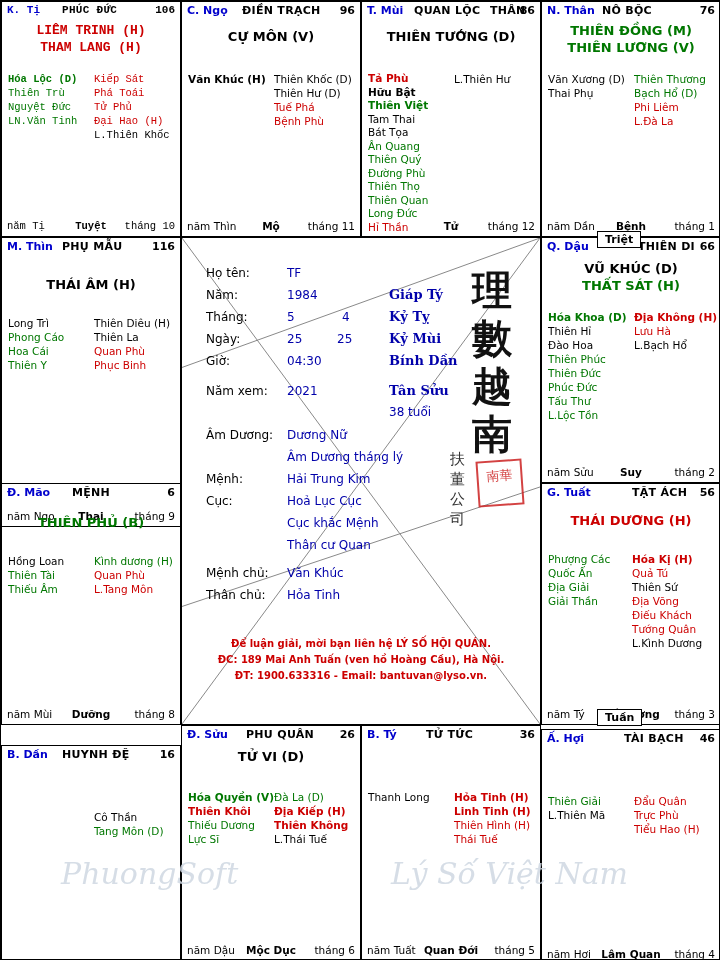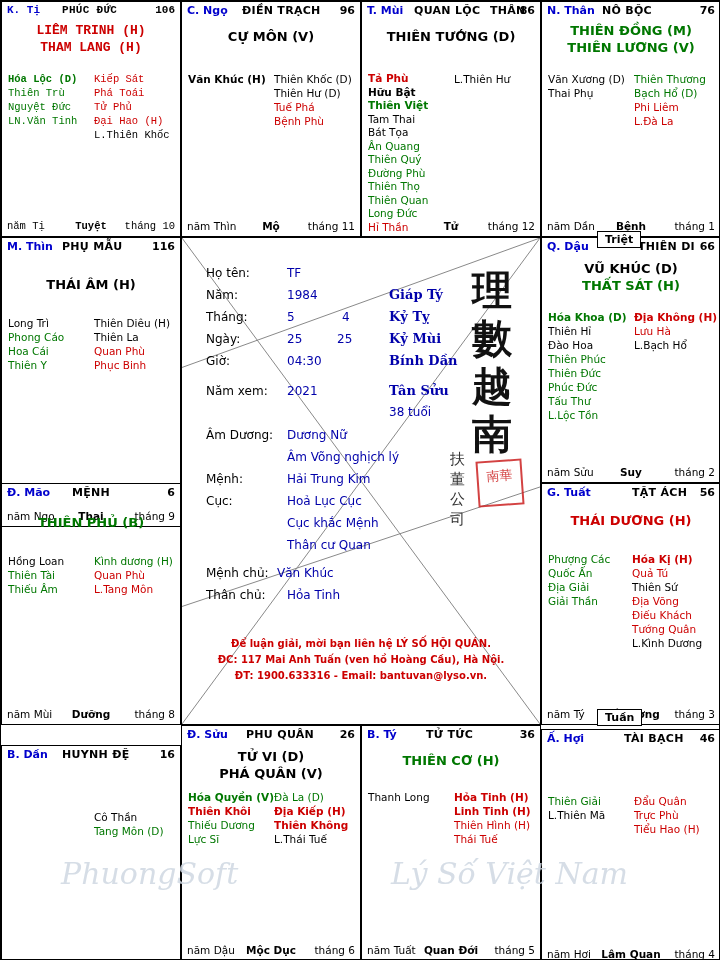--- a/index.html
+++ b/index.html
@@ -419,21 +419,20 @@
   </div>
 
   <div class="cell" style="left:180px;top:724px;width:180px;height:236px;">
     <div class="chead">
       <span class="cung">Đ. Sửu</span>
       <span class="name" style="left:64px;">PHU QUÂN</span>
       <span class="num">26</span>
     </div>
     <div class="mainstars" style="top:22px;">
       <div class="s-black">TỬ VI (D)</div>
-      <div class="s-black">PHÁ QUÂN (V)</div>
     </div>
     <div class="cols" style="top:64px;height:140px;">
       <div class="col" style="left:6px;">
         <div class="g bold">Hóa Quyền (V)</div>
         <div class="r bold">Thiên Khôi</div>
         <div class="g">Thiếu Dương</div>
         <div class="g">Lực Sĩ</div>
       </div>
       <div class="col" style="left:92px;">
         <div class="g">Đà La (D)</div>
@@ -447,23 +446,20 @@
       <span class="mid">Mộc Dục</span>
       <span class="thang">tháng 6</span>
     </div>
   </div>
 
   <div class="cell" style="left:360px;top:724px;width:180px;height:236px;">
     <div class="chead">
       <span class="cung">B. Tý</span>
       <span class="name" style="left:64px;">TỬ TỨC</span>
       <span class="num">36</span>
-    </div>
-    <div class="mainstars" style="top:26px;">
-      <div class="s-green">THIÊN CƠ (H)</div>
     </div>
     <div class="cols" style="top:64px;height:140px;">
       <div class="col" style="left:6px;">
         <div class="k">Thanh Long</div>
       </div>
       <div class="col" style="left:92px;">
         <div class="r bold">Hỏa Tinh (H)</div>
         <div class="r bold">Linh Tinh (H)</div>
         <div class="r">Thiên Hình (H)</div>
         <div class="r">Thái Tuế</div>
@@ -529,49 +525,49 @@
     <div class="info" style="left:105px;top:116px;">04:30</div>
     <div class="cal" style="left:207px;top:115px;">Bính Dần</div>
 
     <div class="lbl" style="left:24px;top:146px;">Năm xem:</div>
     <div class="info" style="left:105px;top:146px;">2021</div>
     <div class="cal" style="left:207px;top:145px;">Tân Sửu</div>
     <div class="info" style="left:207px;top:167px;">38 tuổi</div>
 
     <div class="lbl" style="left:24px;top:190px;">Âm Dương:</div>
     <div class="info" style="left:105px;top:190px;">Dương Nữ</div>
-    <div class="info" style="left:105px;top:212px;">Âm Võng nghịch lý</div>
+    <div class="info" style="left:105px;top:212px;">Âm Dương tháng lý</div>
 
     <div class="lbl" style="left:24px;top:234px;">Mệnh:</div>
     <div class="info" style="left:105px;top:234px;">Hải Trung Kim</div>
 
     <div class="lbl" style="left:24px;top:256px;">Cục:</div>
     <div class="info" style="left:105px;top:256px;">Hoả Lục Cục</div>
     <div class="info" style="left:105px;top:278px;">Cục khắc Mệnh</div>
     <div class="info" style="left:105px;top:300px;">Thân cư Quan</div>
 
     <div class="lbl" style="left:24px;top:328px;">Mệnh chủ:</div>
-    <div class="info" style="left:95px;top:328px;">Văn Khúc</div>
+    <div class="info" style="left:105px;top:328px;">Văn Khúc</div>
 
     <div class="lbl" style="left:24px;top:350px;">Thân chủ:</div>
     <div class="info" style="left:105px;top:350px;">Hỏa Tinh</div>
 
     <div class="han" style="left:290px;top:30px;">理</div>
     <div class="han" style="left:290px;top:78px;">數</div>
     <div class="han" style="left:290px;top:126px;">越</div>
     <div class="han" style="left:290px;top:174px;">南</div>
 
     <div class="hansm" style="left:268px;top:212px;">扶</div>
     <div class="hansm" style="left:268px;top:232px;">董</div>
     <div class="hansm" style="left:268px;top:252px;">公</div>
     <div class="hansm" style="left:268px;top:272px;">司</div>
 
     <div class="seal" style="left:295px;top:222px;">南華</div>
 
     <div class="promo" style="top:398px;">Để luận giải, mời bạn liên hệ LÝ SỐ HỘI QUÁN.</div>
-    <div class="promo" style="top:414px;">ĐC: 117 Mai Anh Tuấn (ven hồ Hoàng Cầu), Hà Nội.</div>
+    <div class="promo" style="top:414px;">ĐC: 189 Mai Anh Tuấn (ven hồ Hoàng Cầu), Hà Nội.</div>
     <div class="promo" style="top:430px;">ĐT: 1900.633316 - Email: bantuvan@lyso.vn.</div>
   </div>
 
   <div class="badge" style="left:596px;top:230px;">Triệt</div>
   <div class="badge" style="left:596px;top:708px;">Tuần</div>
 
 </div>
 
 </body></html>

